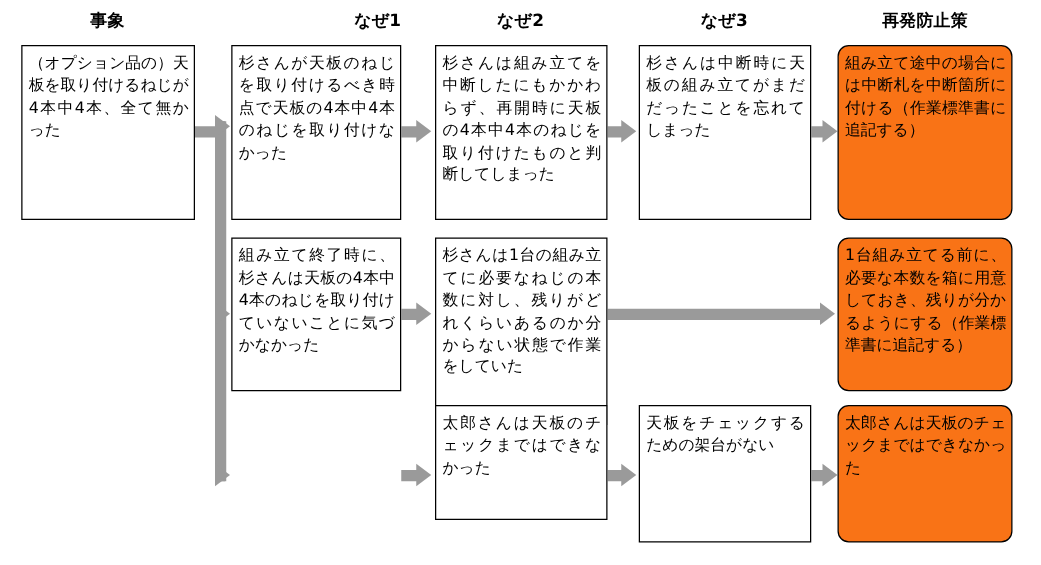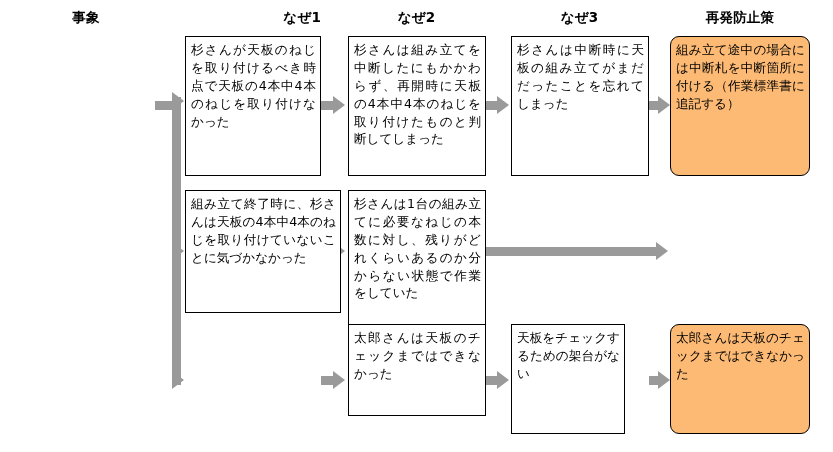--- a/index.html
+++ b/index.html
@@ -39,21 +39,21 @@
     color: #000000;
     font-size: 12.6px;
     line-height: 1.42;
     padding: 4px 4px 3px 5px;
     text-align: justify;
     text-justify: inter-character;
     overflow: hidden;
     word-break: break-all;
   }
   .box.gray {
-    background: #fdba74;
+    background: #f97316;
     border-radius: 9px;
   }
 
   
   .arrow-h {
     position: absolute;
     height: 9px;
     background: #9a9a9a;
   }
   .arrow-head {
@@ -114,34 +114,36 @@
 
   <div class="arrow-h" style="left:321px; top:376px; width:14px;"></div>
   <div class="arrow-head" style="left:333px; top:371px;"></div>
 
   <div class="arrow-h" style="left:486px; top:376px; width:14px;"></div>
   <div class="arrow-head" style="left:497px; top:371px;"></div>
 
   <div class="arrow-h" style="left:649px; top:376px; width:13px;"></div>
   <div class="arrow-head" style="left:658px; top:371px;"></div>
 
+  <div class="box" style="left:17px; top:36px; width:139px; height:140px;">（オプション品の）天板を取り付けるねじが4本中4本、全て無かった</div>
 
   <div class="box" style="left:185px; top:36px; width:136px; height:140px;">杉さんが天板のねじを取り付けるべき時点で天板の4本中4本のねじを取り付けなかった</div>
 
   <div class="box" style="left:348px; top:36px; width:138px; height:140px;">杉さんは組み立てを中断したにもかかわらず、再開時に天板の4本中4本のねじを取り付けたものと判断してしまった</div>
 
   <div class="box" style="left:511px; top:36px; width:138px; height:140px;">杉さんは中断時に天板の組み立てがまだだったことを忘れてしまった</div>
 
   <div class="box gray" style="left:670px; top:36px; width:140px; height:140px;">組み立て途中の場合には中断札を中断箇所に付ける（作業標準書に追記する）</div>
 
-  <div class="box" style="left:185px; top:190px; width:156px; height:123px;">組み立て終了時に、杉さんは天板の4本中4本のねじを取り付けていないことに気づかなかった</div>
+  <div class="box" style="left:185px; top:190px; width:136px; height:123px;">組み立て終了時に、杉さんは天板の4本中4本のねじを取り付けていないことに気づかなかった</div>
 
   <div class="box" style="left:348px; top:190px; width:138px; height:150px;">杉さんは1台の組み立てに必要なねじの本数に対し、残りがどれくらいあるのか分からない状態で作業をしていた</div>
 
+  <div class="box gray" style="left:670px; top:190px; width:140px; height:123px;">1台組み立てる前に、必要な本数を箱に用意しておき、残りが分かるようにする（作業標準書に追記する）</div>
 
 
   <div class="box" style="left:348px; top:324px; width:138px; height:92px;">太郎さんは天板のチェックまではできなかった</div>
 
-  <div class="box" style="left:511px; top:324px; width:114px; height:110px;">天板をチェックするための架台がない</div>
+  <div class="box" style="left:511px; top:324px; width:138px; height:110px;">天板をチェックするための架台がない</div>
 
   <div class="box gray" style="left:670px; top:324px; width:140px; height:110px;">太郎さんは天板のチェックまではできなかった</div>
 
 </div>
 
 </body></html>

